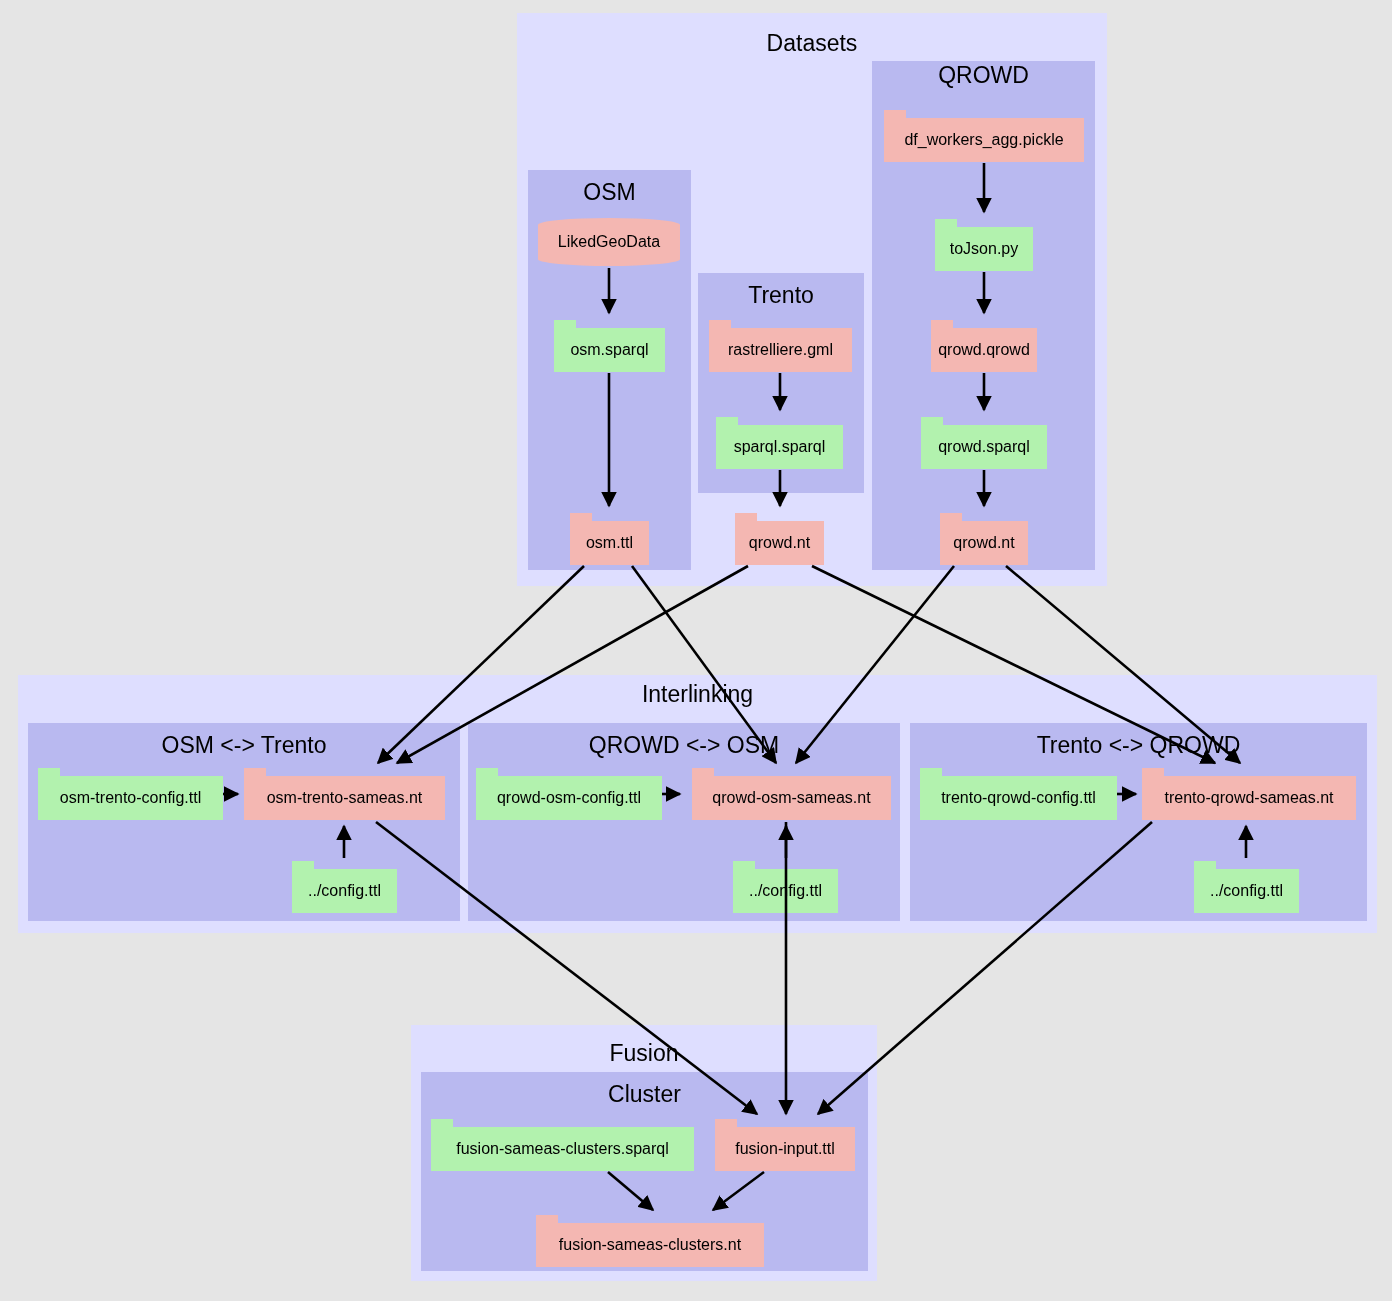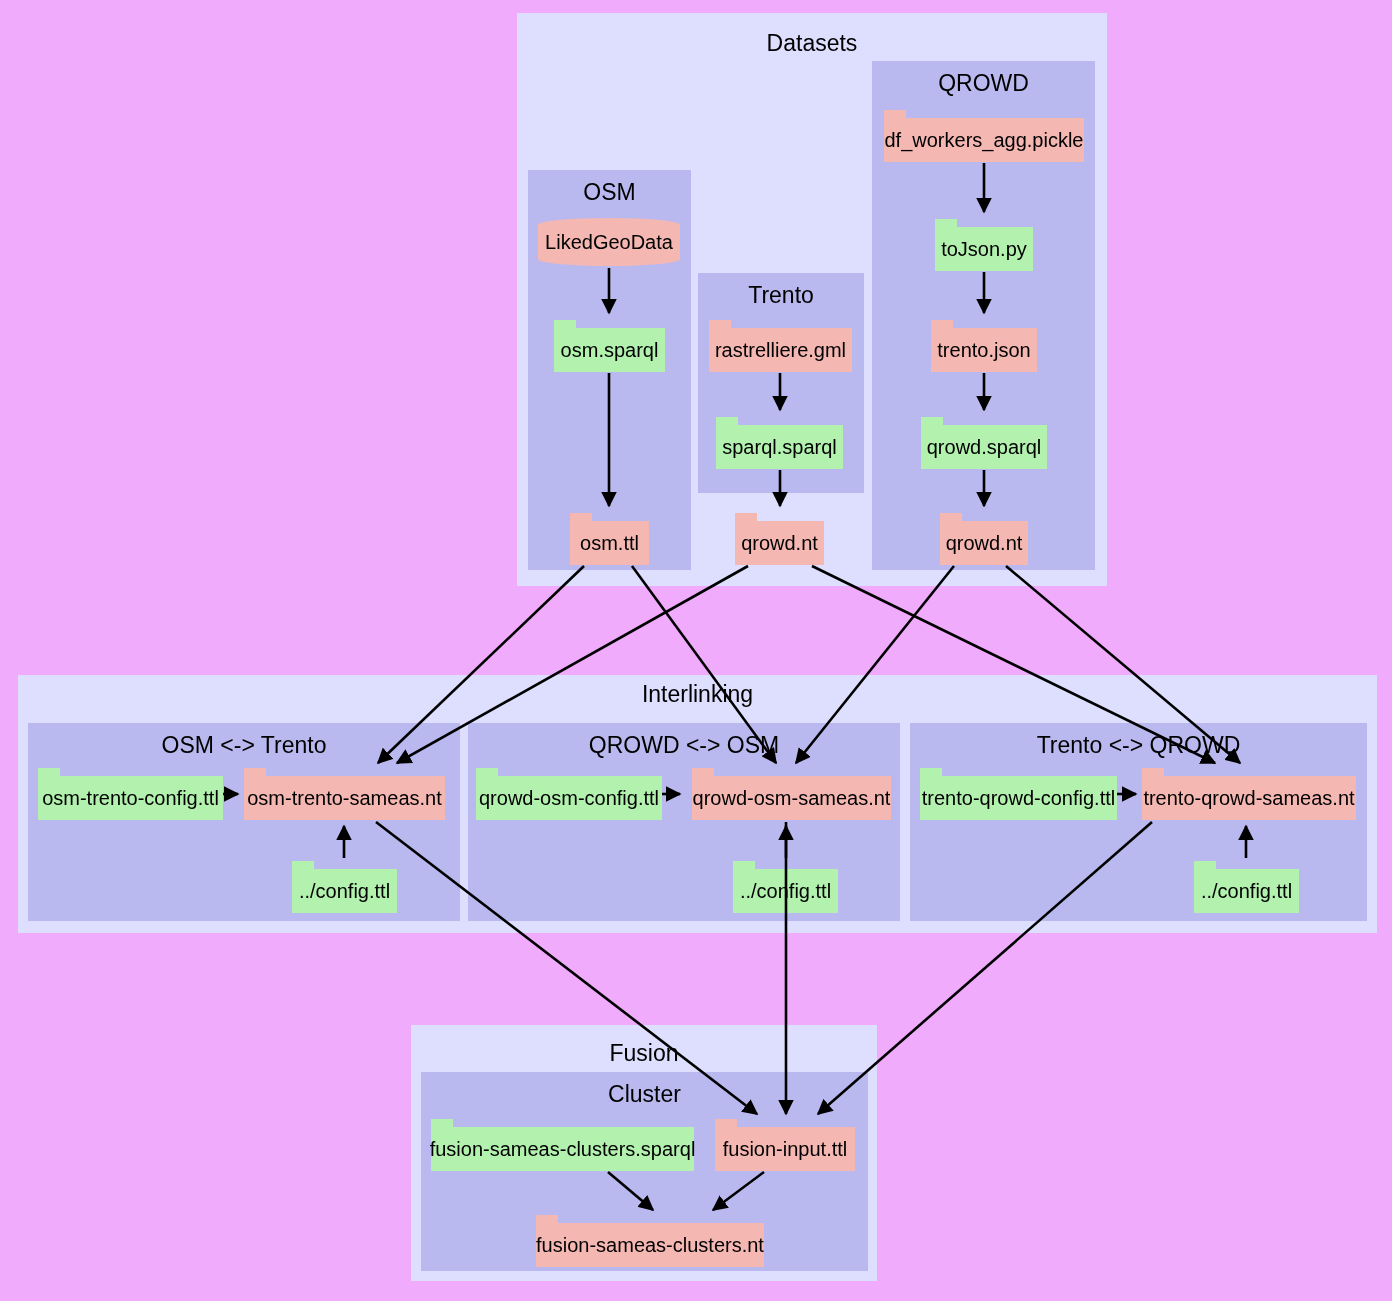--- a/index.html
+++ b/index.html
@@ -7,21 +7,21 @@
     padding: 0;
     background: #ffffff;
   }
   body {
     font-family: "Liberation Sans", sans-serif;
   }
   #canvas {
     position: relative;
     width: 1392px;
     height: 1301px;
-    background: #f0abfc;
+    background: #e5e5e5;
     overflow: hidden;
     text-decoration: underline;
   }
   svg#edges {
     position: absolute;
     left: 0;
     top: 0;
     width: 1392px;
     height: 1301px;
     pointer-events: none;
@@ -71,21 +71,21 @@
   }
   .node .node-label {
     position: absolute;
     left: 0;
     right: 0;
     top: 8px;
     bottom: 0;
     display: flex;
     align-items: center;
     justify-content: center;
-    font-size: 20px;
+    font-size: 16px;
     color: #000000;
     white-space: nowrap;
     z-index: 3;
     font-family: "Liberation Sans", sans-serif;
     border-radius: 8px;
   }
   .node.pink .folder-body, .node.pink .folder-tab { background: #f4b7b2; }
   .node.green .folder-body, .node.green .folder-tab { background: #b2f2ae; }
 
   .node.cylinder .cyl-body {
@@ -109,21 +109,21 @@
 
   <div class="cluster cluster-inner" style="left:528px; top:170px; width:163px; height:400px;">
     <div class="cluster-label" style="top:8px;">OSM</div>
   </div>
 
   <div class="cluster cluster-inner" style="left:698px; top:273px; width:166px; height:220px;">
     <div class="cluster-label" style="top:8px;">Trento</div>
   </div>
 
   <div class="cluster cluster-inner" style="left:872px; top:61px; width:223px; height:509px;">
-    <div class="cluster-label" style="top:8px;">QROWD</div>
+    <div class="cluster-label" style="top:0;">QROWD</div>
   </div>
 
   <div class="cluster cluster-outer" style="left:18px; top:675px; width:1359px; height:258px;">
     <div class="cluster-label" style="top:5px;">Interlinking</div>
   </div>
 
   <div class="cluster cluster-inner" style="left:28px; top:723px; width:432px; height:198px;">
     <div class="cluster-label" style="top:8px;">OSM &lt;-&gt; Trento</div>
   </div>
 
@@ -186,21 +186,21 @@
 
   <div class="node green" style="left:935px; top:219px; width:98px; height:52px;">
     <div class="folder-tab"></div>
     <div class="folder-body"></div>
     <div class="node-label">toJson.py</div>
   </div>
 
   <div class="node pink" style="left:931px; top:320px; width:106px; height:52px;">
     <div class="folder-tab"></div>
     <div class="folder-body"></div>
-    <div class="node-label">trento.json</div>
+    <div class="node-label">qrowd.qrowd</div>
   </div>
 
   <div class="node green" style="left:921px; top:417px; width:126px; height:52px;">
     <div class="folder-tab"></div>
     <div class="folder-body"></div>
     <div class="node-label">qrowd.sparql</div>
   </div>
 
   <div class="node pink" style="left:940px; top:513px; width:88px; height:52px;">
     <div class="folder-tab"></div>

